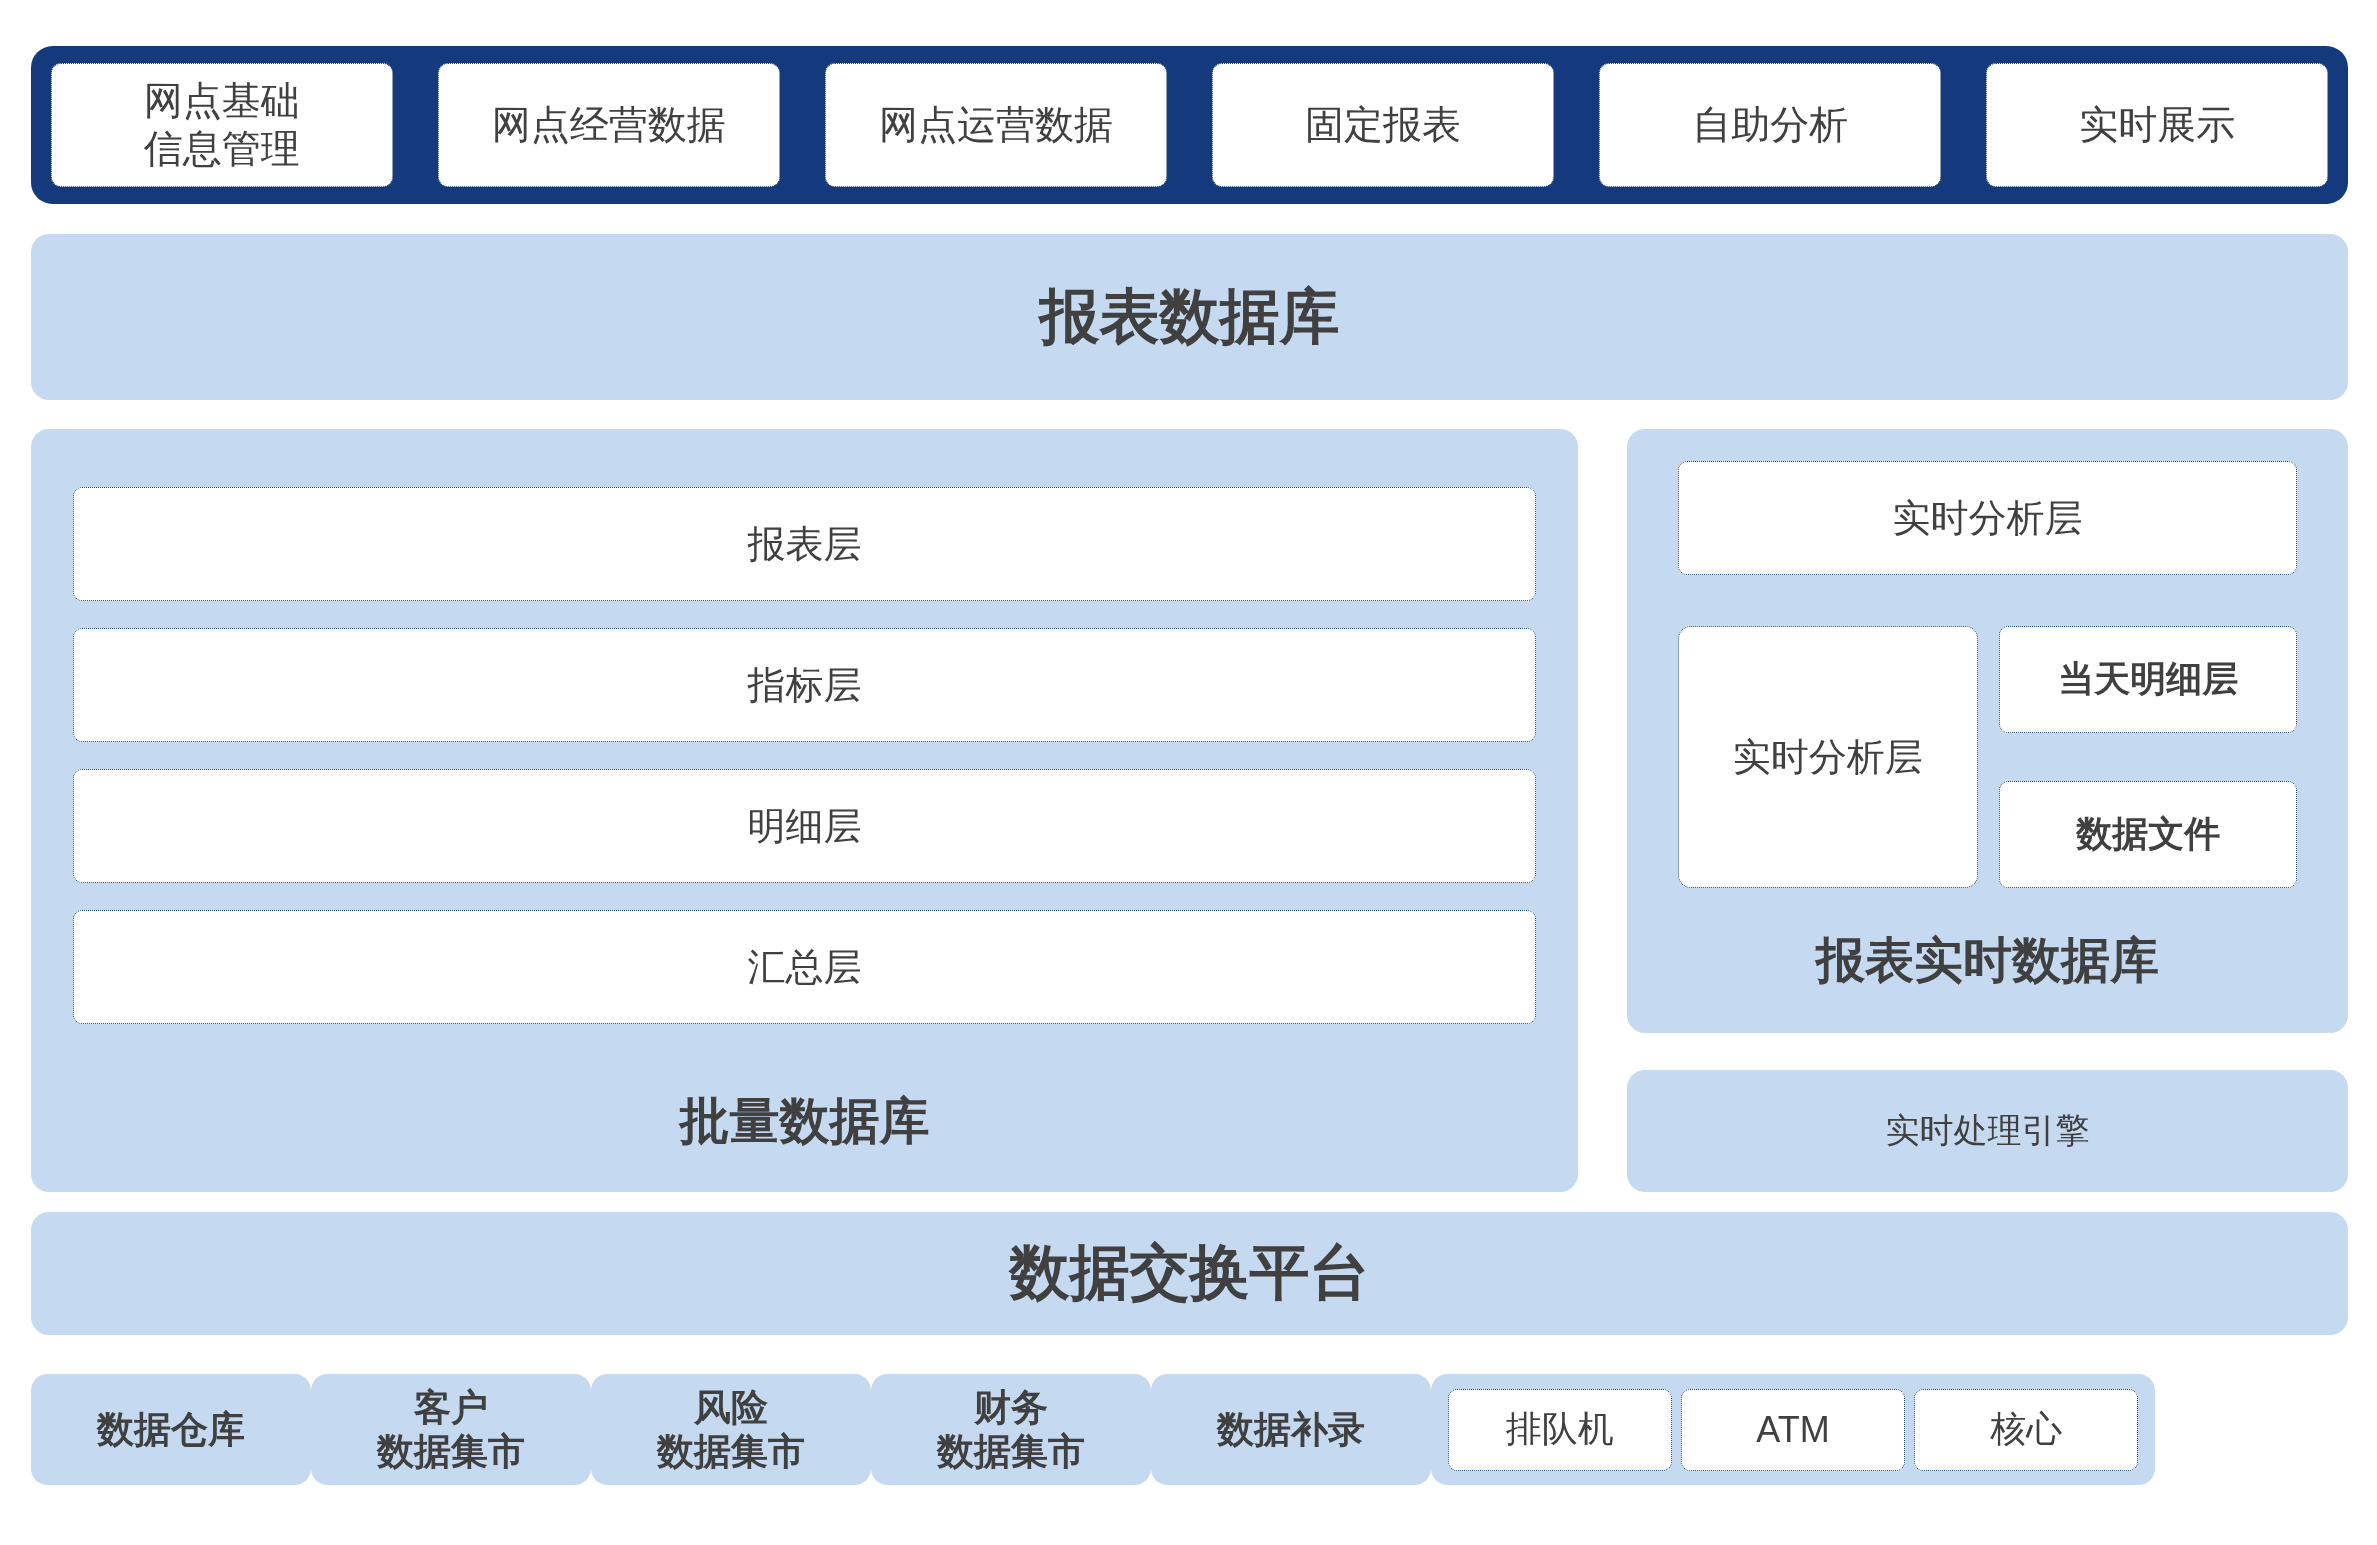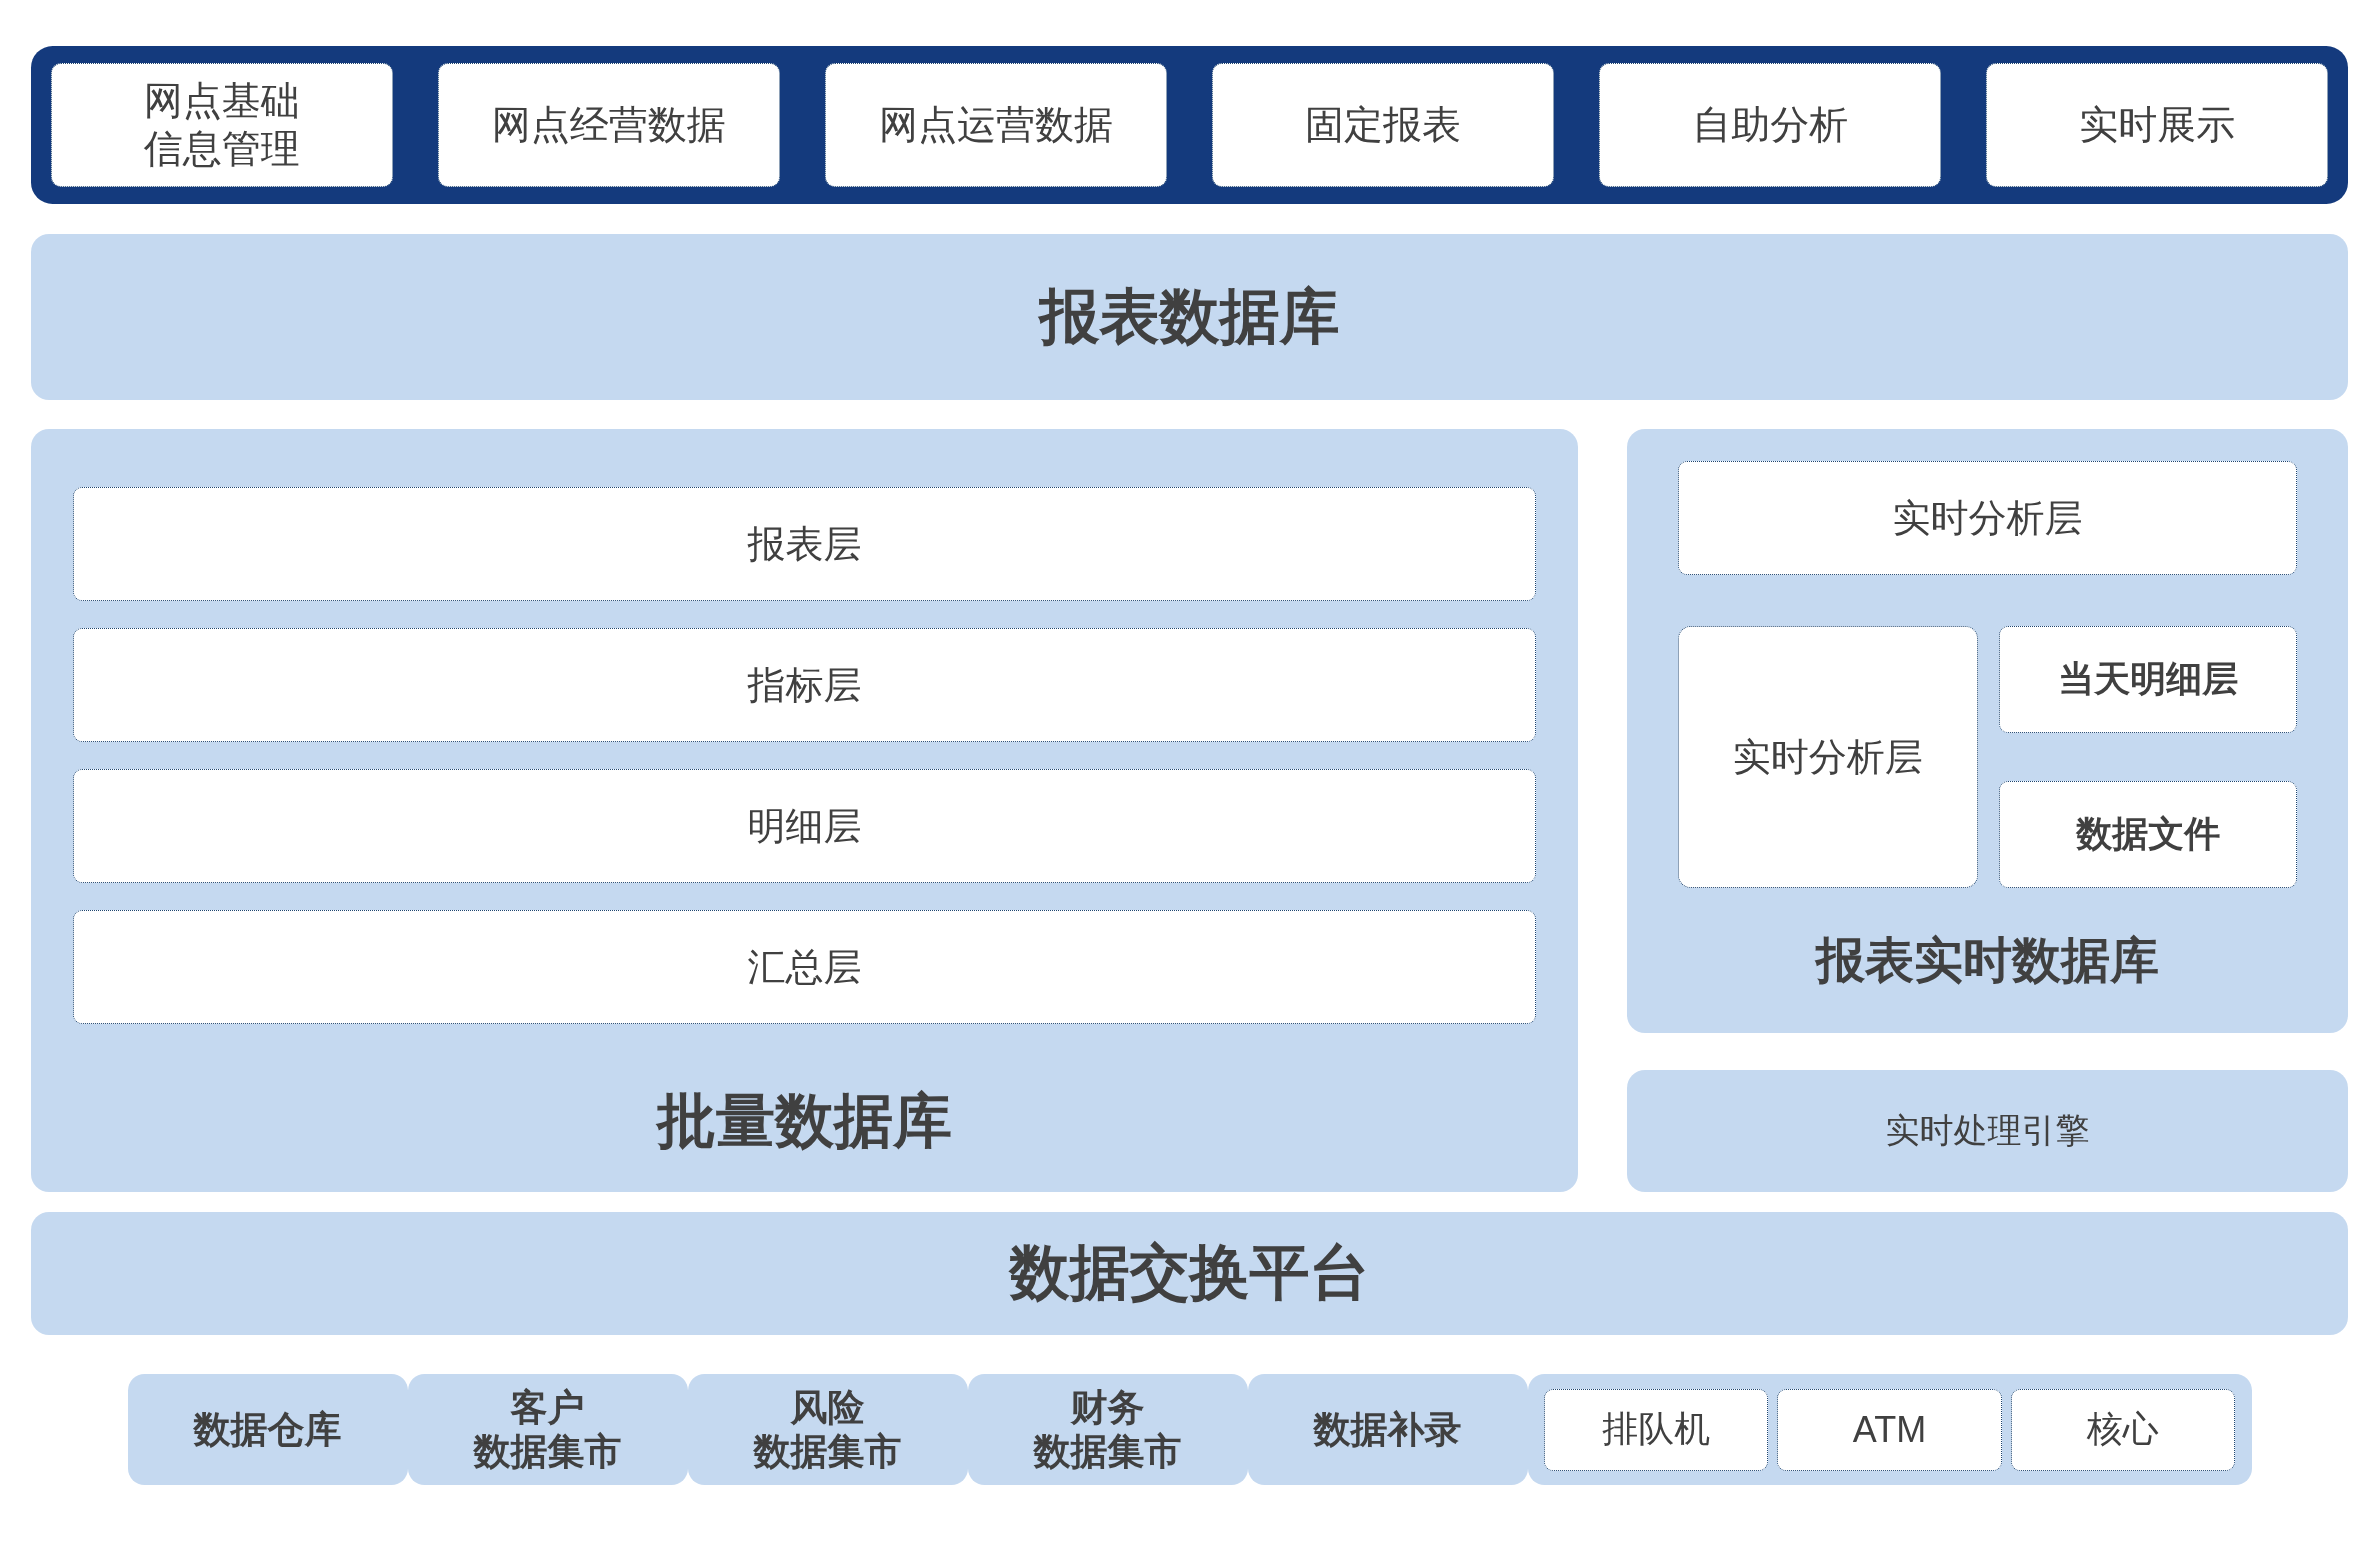--- a/index.html
+++ b/index.html
@@ -57,21 +57,21 @@
   .layer-box {
     height: 114px;
     background: #ffffff;
     border: 1.9px dotted #1E4570;
     border-radius: 9px;
     display: flex; align-items: center; justify-content: center;
     font-size: 38px; font-weight: 500;
     margin-bottom: 27px;
   }
   .panel-title-wrap { flex: 1; display: flex; align-items: center; justify-content: center; }
-  .panel-title { font-size: 59px; font-weight: 700; }
+  .panel-title { font-size: 50px; font-weight: 700; }
   
   .right-col { flex: 1; display: flex; flex-direction: column; }
   .panel-rt {
     height: 604px;
     padding: 32px 51px 0;
     display: flex; flex-direction: column;
   }
   .rt-top-box { margin-bottom: 51px; }
   .rt-mid { display: flex; gap: 21.6px; height: 262px; }
   .rt-tall {
@@ -84,21 +84,21 @@
   .rt-title { font-size: 49px; font-weight: 700; }
   .engine {
     margin-top: auto;
     height: 122px;
     background: #C5D9F0;
     border-radius: 18px;
     display: flex; align-items: center; justify-content: center;
     font-size: 34px; font-weight: 500;
   }
   
-  .bottom { display: flex; height: 111px; justify-content: center; }
+  .bottom { display: flex; height: 111px; justify-content: flex-start; }
   .src-tile {
     width: 280px;
     background: #C5D9F0;
     border-radius: 16.5px;
     display: flex; align-items: center; justify-content: center;
     text-align: center;
     font-size: 37px; font-weight: 700; line-height: 1.18;
     white-space: pre-line;
   }
   .channels {

